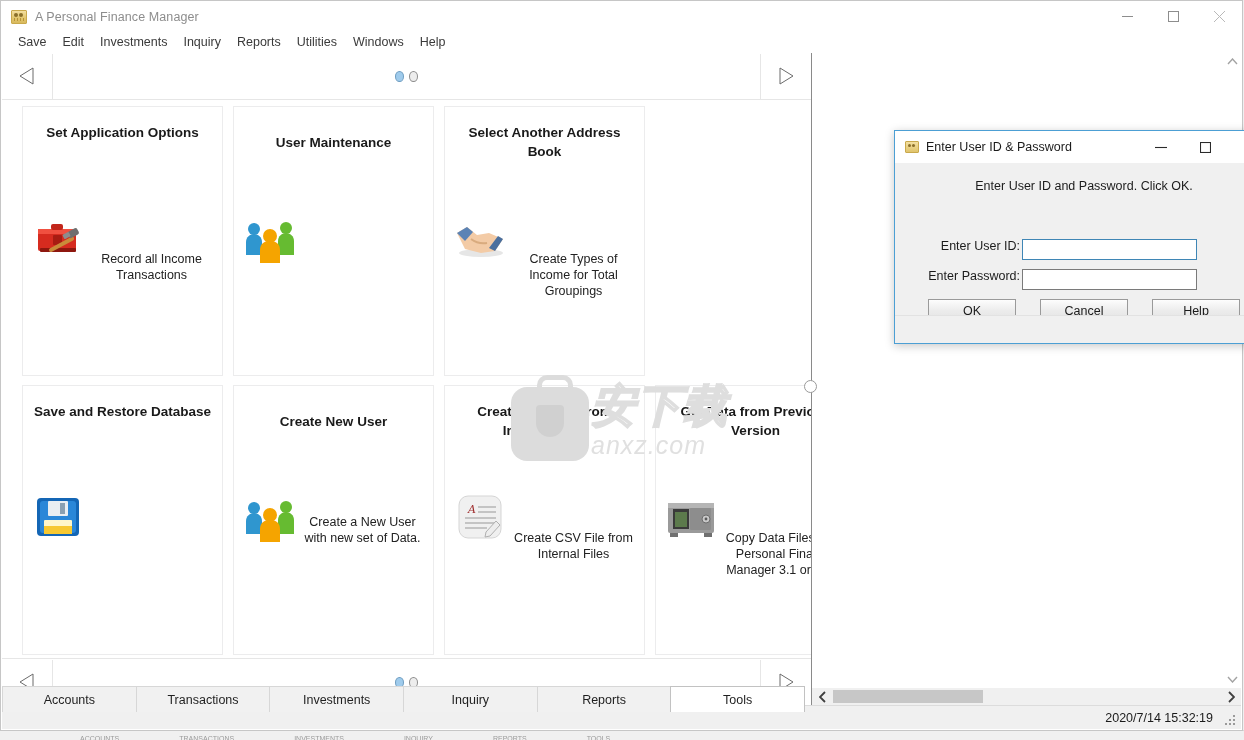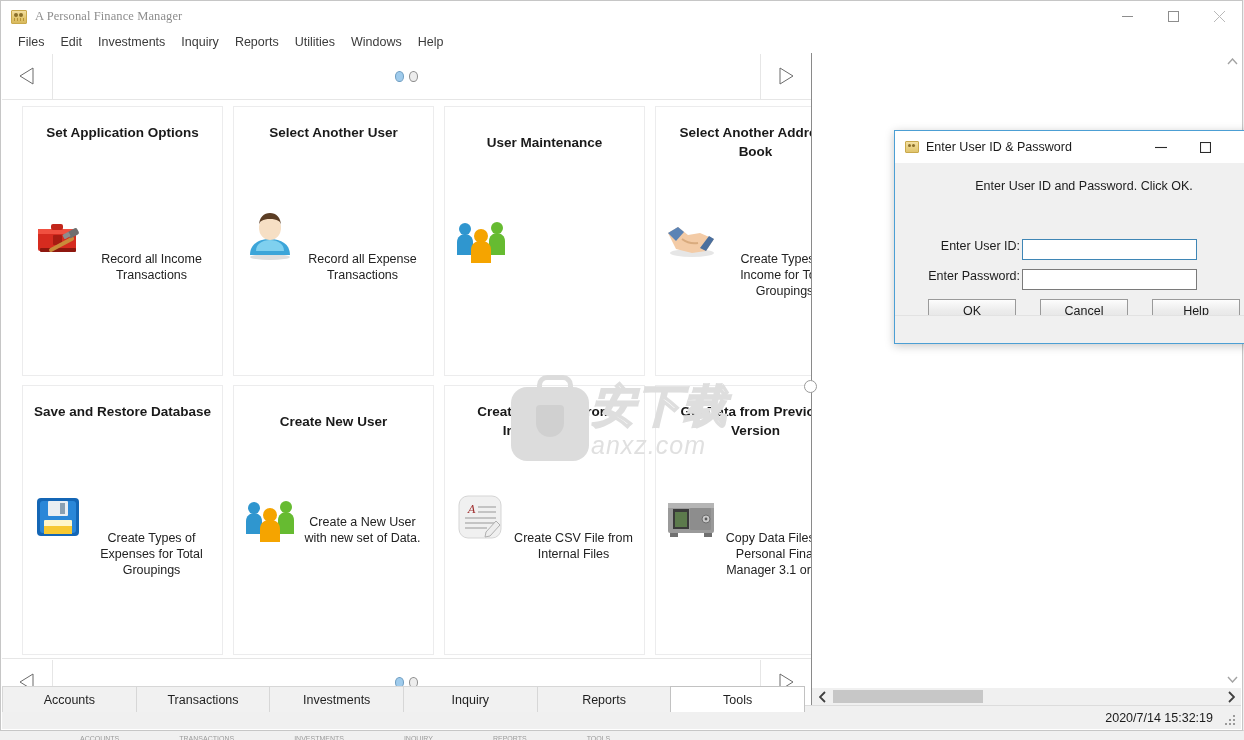--- a/index.html
+++ b/index.html
@@ -22,21 +22,21 @@
   }
   .behind-window .bw-row span{white-space:nowrap;}
 
   
   .mainwin{
     position:absolute;left:0;top:0;width:1243px;height:731px;
     background:#ffffff;border:1px solid #c6c6c6;box-sizing:border-box;
   }
   .titlebar{
     position:relative;height:31px;background:#ffffff;
-    display:flex;align-items:center;font-family:Liberation Serif, serif;
+    display:flex;align-items:center;
   }
   .titlebar .app-icon{
     width:16px;height:14px;margin-left:10px;margin-right:8px;position:relative;
     border-radius:1px;
     background:linear-gradient(#f3dfa0,#e3c872 55%,#d8b95d);
     border:1px solid #c9a94c;box-sizing:border-box;
   }
   .titlebar .app-icon:before{
     content:"";position:absolute;left:2px;top:2px;width:4px;height:4px;
     background:#8a6f2a;border-radius:50%;box-shadow:5px 0 0 #8a6f2a;
@@ -290,21 +290,21 @@
         <div class="wc">
           <svg width="11" height="11" viewBox="0 0 11 11">
               <line x1="0" y1="0" x2="11" y2="11" stroke="#b9b9b9" stroke-width="1"></line>
               <line x1="11" y1="0" x2="0" y2="11" stroke="#b9b9b9" stroke-width="1"></line>
             </svg>
         </div>
       </div>
     </div>
 
     <div class="menubar">
-      <div class="mi">Files</div>
+      <div class="mi">Save</div>
       <div class="mi">Edit</div>
       <div class="mi">Investments</div>
       <div class="mi">Inquiry</div>
       <div class="mi">Reports</div>
       <div class="mi">Utilities</div>
       <div class="mi">Windows</div>
       <div class="mi">Help</div>
     </div>
 
     <div class="content">
@@ -344,33 +344,20 @@
                   <g transform="rotate(-28 30 28)">
                     <rect x="14" y="31" width="28" height="4" rx="2" fill="#c98c3a"></rect>
                     <rect x="38" y="25" width="11" height="7" rx="2" fill="#6f6f6f"></rect>
                     <rect x="33" y="25" width="7" height="5" rx="1" fill="#8d8d8d"></rect>
                   </g>
                 </svg>
               </div>
               <div class="card-desc">Record all Income Transactions</div>
             </div>
 
-            <div class="card">
-              <div class="card-title">Select Another User</div>
-              <div class="card-icon">
-                <svg viewBox="0 0 56 52" width="56" height="52">
-                  <ellipse cx="28" cy="46" rx="20" ry="3" fill="#dedede"></ellipse>
-                  <path d="M8 44c0-11 9-16 20-16s20 5 20 16z" fill="#3ca5d9"></path>
-                  <path d="M14 40c0-7 6-11 14-11s14 4 14 11z" fill="#7fd0ef"></path>
-                  <ellipse cx="28" cy="17" rx="11" ry="12" fill="#f6dfc4"></ellipse>
-                  <path d="M17 15c0-9 5-13 11-13s11 4 11 13c0-5-4-7-11-7s-11 2-11 7z" fill="#5b3d24"></path>
-                </svg>
-              </div>
-              <div class="card-desc">Record all Expense Transactions</div>
-            </div>
 
             <div class="card">
               <div class="card-title one-line">User Maintenance</div>
               <div class="card-icon">
                 <svg viewBox="0 0 56 52" width="56" height="52">
                   <circle cx="12" cy="18" r="6" fill="#2f96cf"></circle>
                   <path d="M4 44V31c0-5 4-8 8-8s8 3 8 8v13z" fill="#2f96cf"></path>
                   <circle cx="44" cy="17" r="6" fill="#66bb31"></circle>
                   <path d="M36 44V30c0-5 4-8 8-8s8 3 8 8v14z" fill="#66bb31"></path>
                   <circle cx="28" cy="25" r="7" fill="#f5a400"></circle>
@@ -402,21 +389,20 @@
               <div class="card-icon">
                 <svg viewBox="0 0 56 52" width="56" height="52">
                   <rect x="6" y="8" width="42" height="38" rx="4" fill="#1466b5"></rect>
                   <rect x="9" y="11" width="36" height="32" rx="3" fill="#2a87d8"></rect>
                   <rect x="17" y="11" width="20" height="15" rx="1" fill="#e9eef2"></rect>
                   <rect x="29" y="13" width="5" height="11" fill="#8aa0b2"></rect>
                   <rect x="13" y="30" width="28" height="14" rx="1" fill="#fff6c9"></rect>
                   <rect x="13" y="36" width="28" height="8" fill="#f7c831"></rect>
                 </svg>
               </div>
-              <div class="card-desc">Create Types of Expenses for Total Groupings</div>
             </div>
 
             <div class="card">
               <div class="card-title one-line">Create New User</div>
               <div class="card-icon">
                 <svg viewBox="0 0 56 52" width="56" height="52">
                   <circle cx="12" cy="18" r="6" fill="#2f96cf"></circle>
                   <path d="M4 44V31c0-5 4-8 8-8s8 3 8 8v13z" fill="#2f96cf"></path>
                   <circle cx="44" cy="17" r="6" fill="#66bb31"></circle>
                   <path d="M36 44V30c0-5 4-8 8-8s8 3 8 8v14z" fill="#66bb31"></path>

